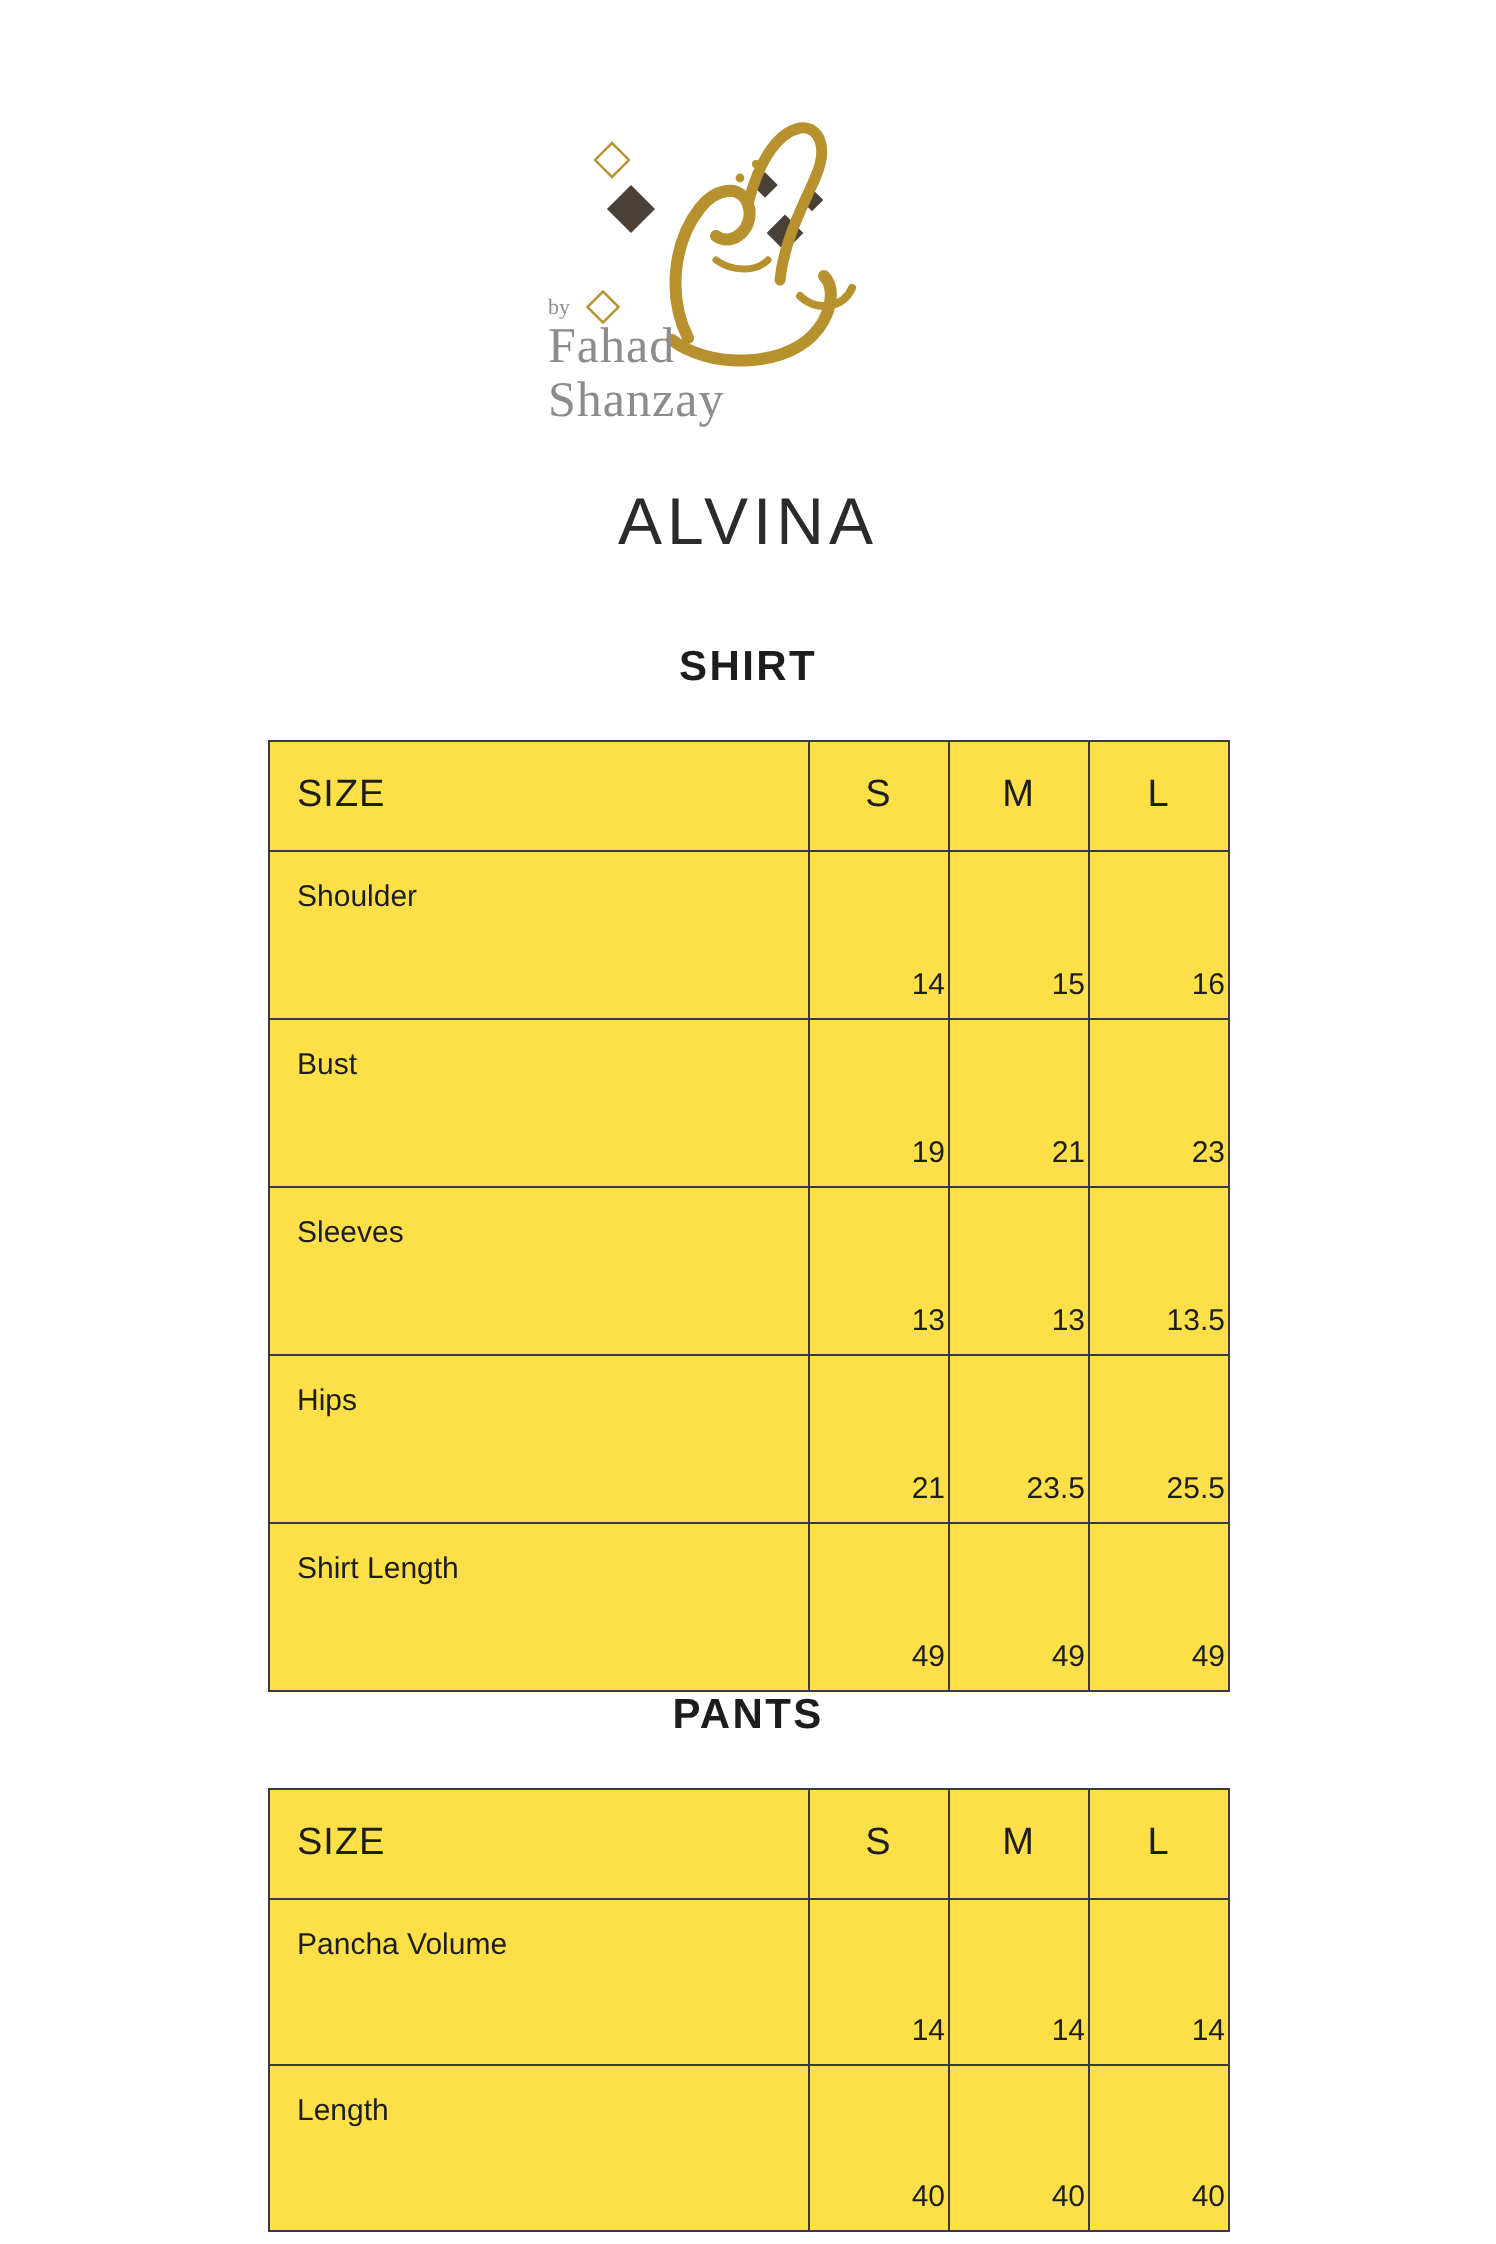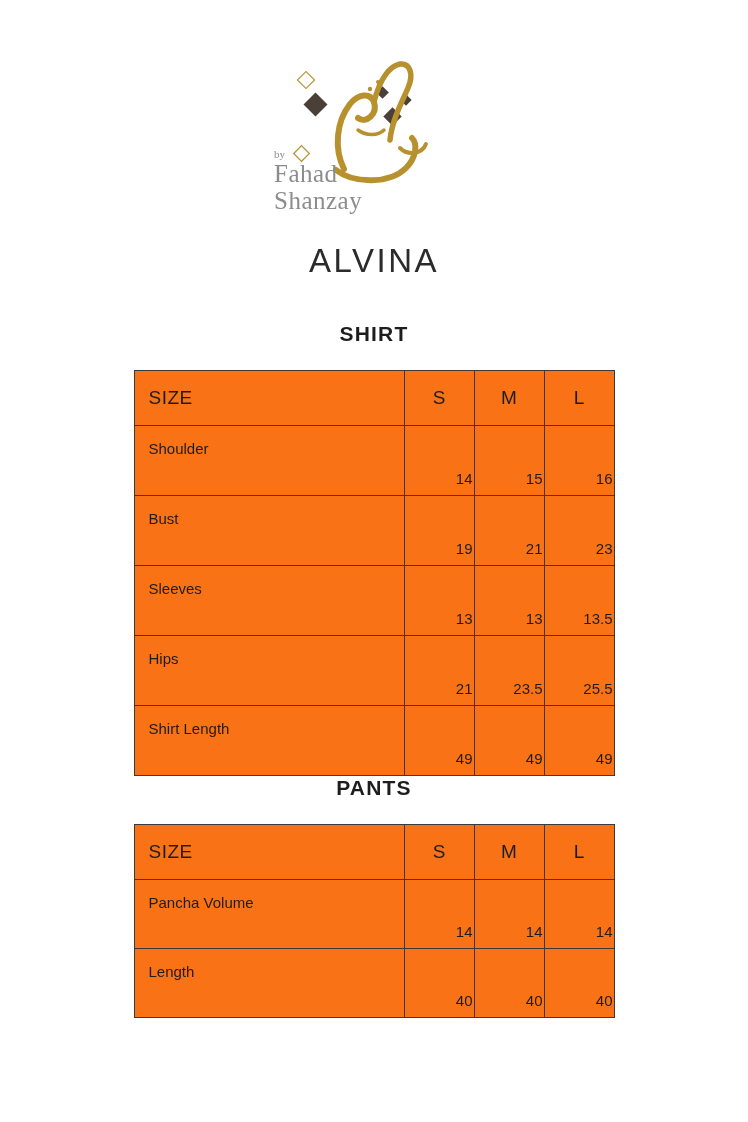--- a/index.html
+++ b/index.html
@@ -54,21 +54,21 @@
   }
   .section-title.shirt { margin-top: 42px; }
   .section-title.pants { }
 
   
   table.size-table {
     border-collapse: collapse;
     width: 480px;
     margin-top: 24px;
     table-layout: fixed;
-    background: #f97316;
+    background: #fde047;
   }
   table.size-table td,
   table.size-table th {
     border: 1px solid #3a3a3a;
     font-weight: 400;
   }
   .col-label { width: 270px; }
   .col-size  { width: 70px; }
 
   thead th {
@@ -85,21 +85,21 @@
     text-align: center;
     font-weight: 400;
   }
 
   tbody td {
     font-size: 15px;
     color: #1d1d1d;
   }
   tbody td.row-label {
     text-align: left;
-    padding: 14px 0 8px 14px;
+    padding: 14px 0 22px 14px;
     vertical-align: top;
   }
   tbody td.row-val {
     text-align: right;
     vertical-align: bottom;
     padding-bottom: 8px;
     font-size: 15px;
   }
 
   .shirt-table tbody td.row-label { height: 47px; }

